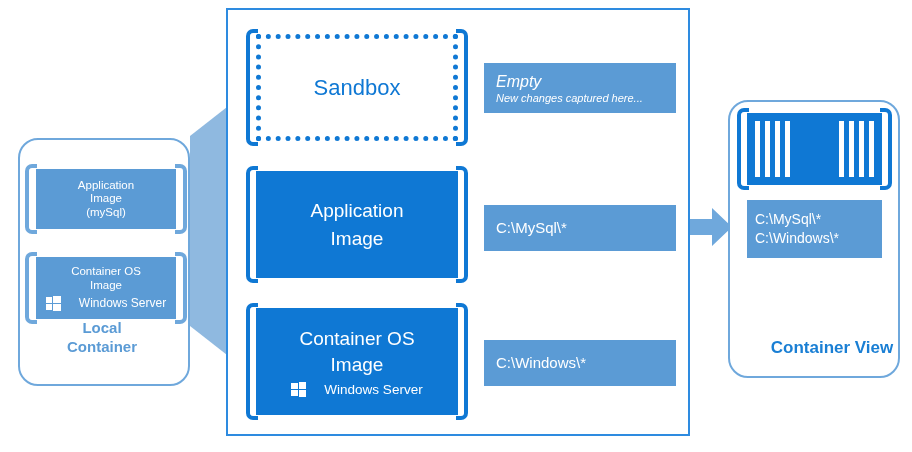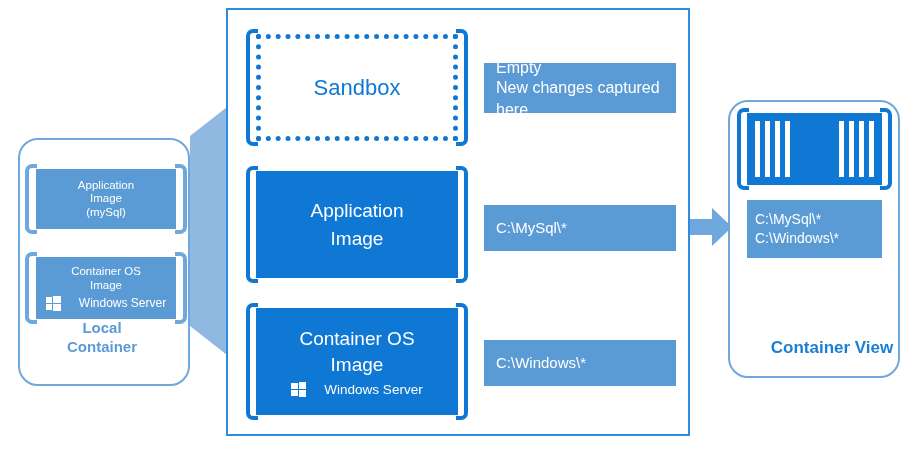--- a/index.html
+++ b/index.html
@@ -87,22 +87,22 @@
   .winglyph i:nth-child(3){left:0;top:8px;width:6.5px;height:6px;}
   .winglyph i:nth-child(4){left:7.6px;top:8px;width:7.4px;height:7px;}
 
   
   .pathchip{
     position:absolute;background:#5B9BD5;color:#ffffff;
     display:flex;flex-direction:column;justify-content:center;
     padding:0 12px;box-sizing:border-box;font-size:15px;line-height:1.3;
   }
   #lbl-empty{left:484px;top:63px;width:192px;height:50px;padding-top:2px;}
-  #lbl-empty .big{font-size:16px;line-height:1.2;}
-  #lbl-empty .small{font-size:16px;line-height:1.35;}
+  #lbl-empty .big{font-style:italic;font-size:16px;line-height:1.2;}
+  #lbl-empty .small{font-style:italic;font-size:11px;line-height:1.35;}
   #lbl-mysql {left:484px;top:205px;width:192px;height:46px;}
   #lbl-win   {left:484px;top:340px;width:192px;height:46px;}
 
   
   #arrow{left:690px;top:208px;width:42px;height:38px;}
 
   
   #container-view{
     left:728px;top:100px;width:172px;height:278px;
     border:2.5px solid #6FA8DC;border-radius:20px;background:#ffffff;

